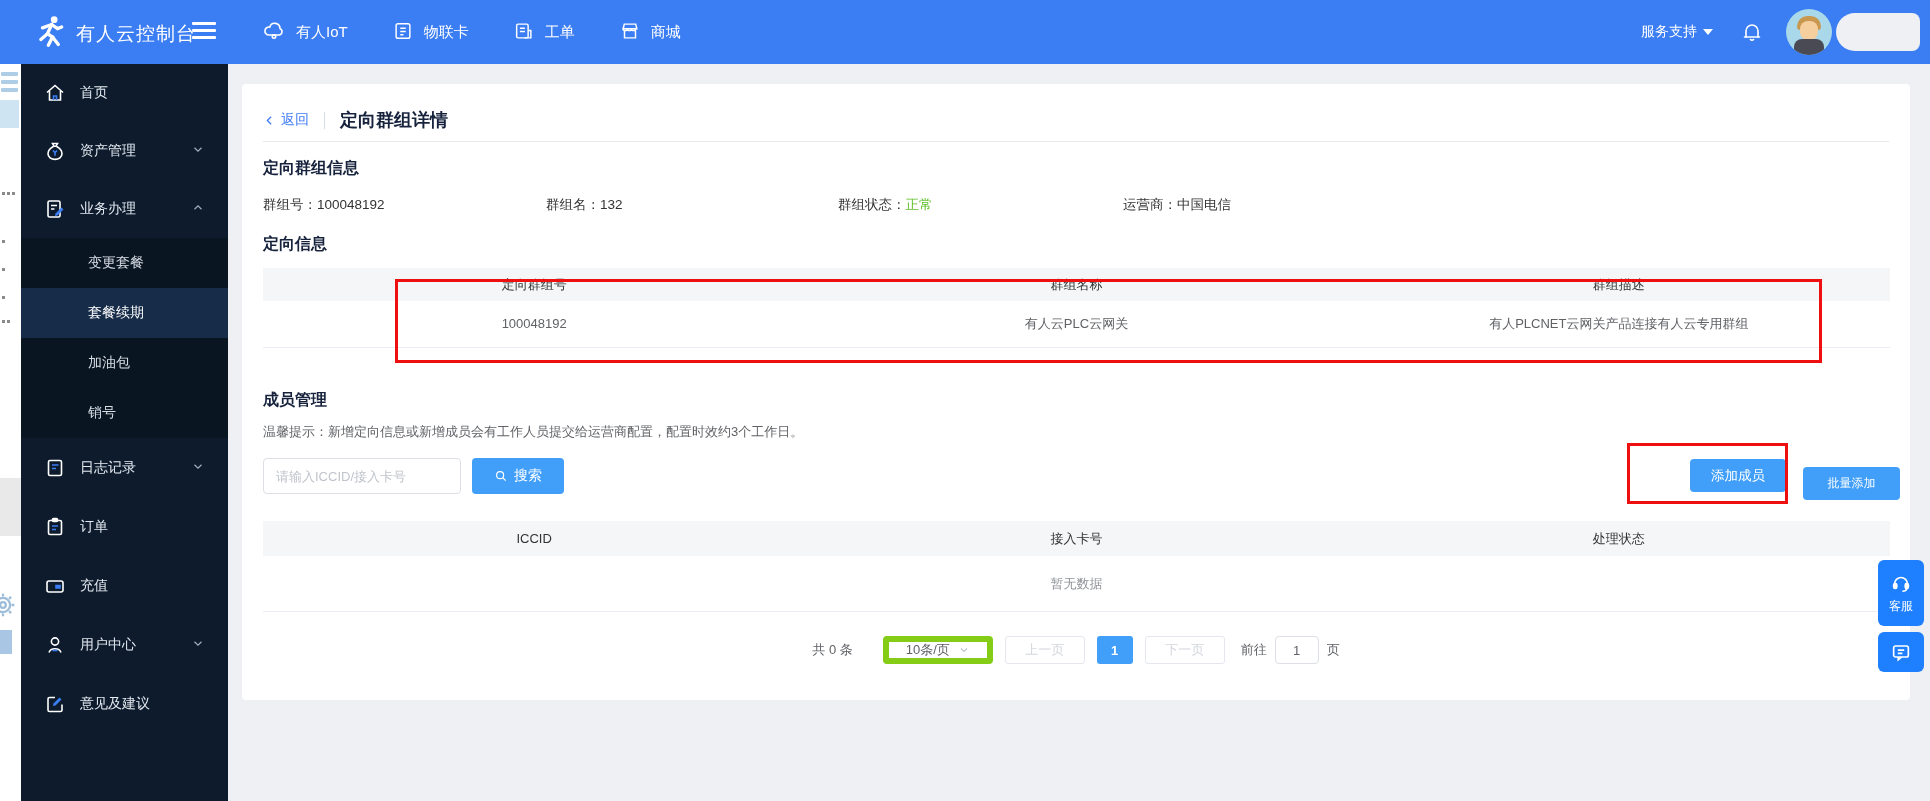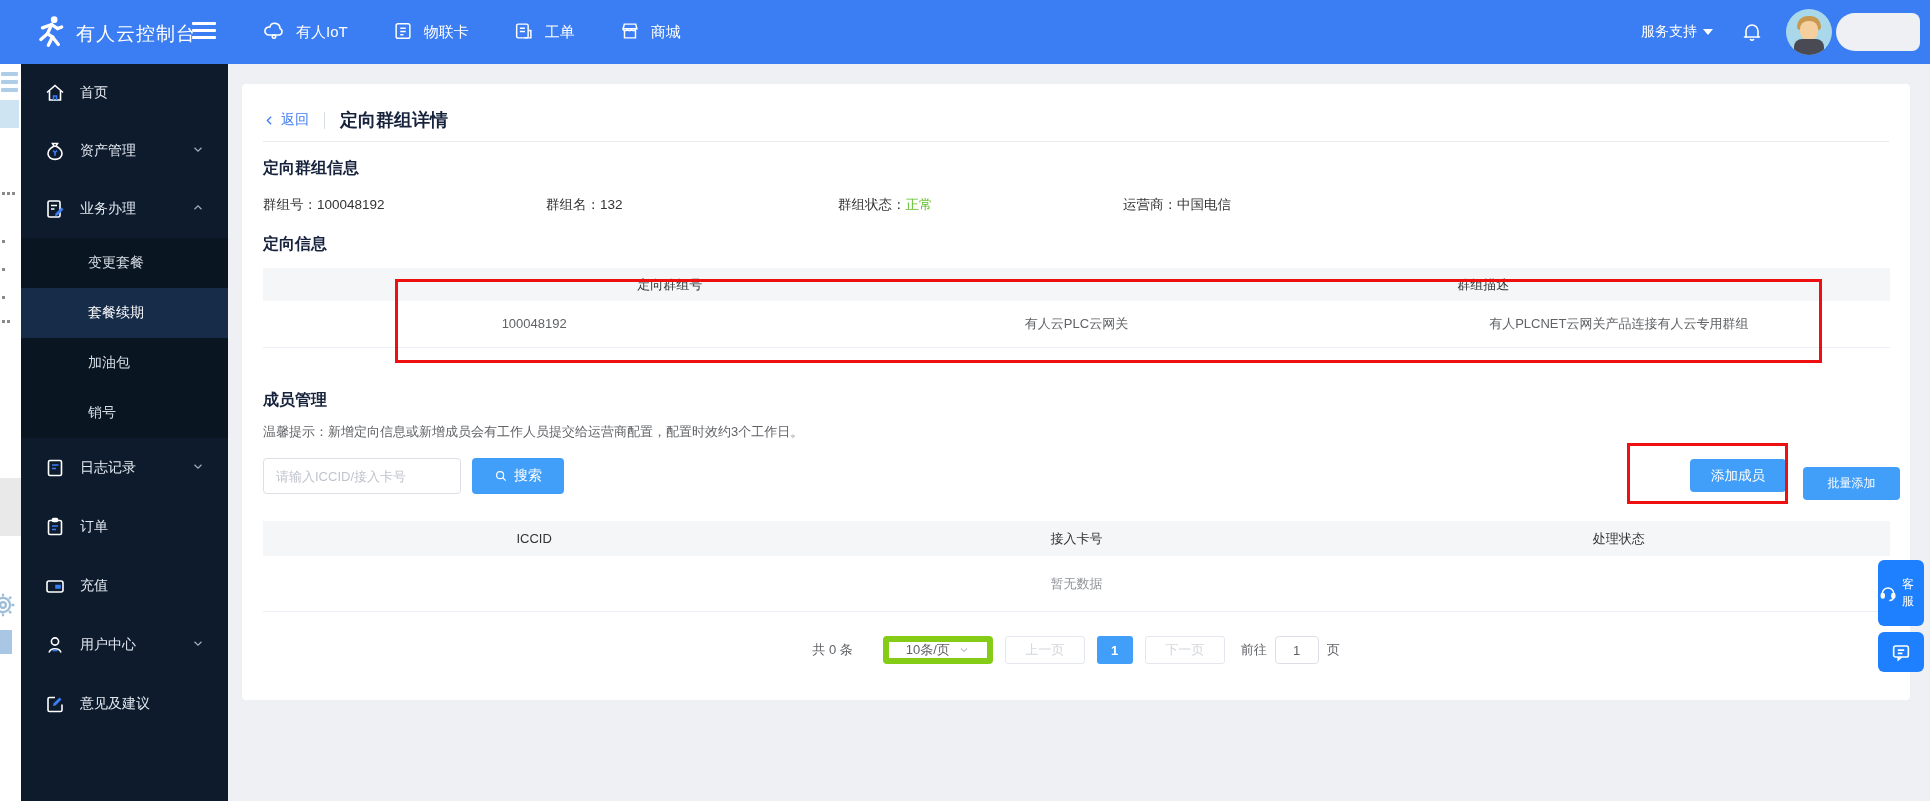--- a/index.html
+++ b/index.html
@@ -90,21 +90,21 @@
   .pager { position:absolute; left:0; top:551px; width:100%; height:30px; display:flex; align-items:center; justify-content:center; gap:12px; font-size:13px; color:#606266; }
   .pg-total { margin-right:18px; }
   .pg-select { width:110px; height:28px; border:6px solid #84cc16; border-radius:4px; display:flex; align-items:center; justify-content:center; gap:8px; color:#606266; cursor:pointer; background:#fff; }
   .pg-btn { width:80px; height:28px; border:1px solid #e4e7ed; border-radius:3px; background:#fff; color:#d3d6dc; display:flex; align-items:center; justify-content:center; cursor:not-allowed; }
   .pg-cur { width:36px; height:28px; background:#419ffa; color:#fff; border-radius:3px; display:flex; align-items:center; justify-content:center; font-weight:bold; cursor:pointer; }
   .pg-goto { display:flex; align-items:center; gap:8px; margin-left:4px; }
   .pg-input { width:44px; height:28px; border:1px solid #dcdfe6; border-radius:4px; text-align:center; font-size:13px; color:#606266; outline:none; font-family:inherit; }
 
   
   .cs { position:absolute; left:1878px; top:560px; width:46px; z-index:7; }
-  .cs-top { width:46px; height:66px; background:#1f80ff; border-radius:6px; display:flex; align-items:center; justify-content:center; gap:4px; color:#fff; font-size:12px; cursor:pointer; }
+  .cs-top { width:46px; height:66px; background:#1f80ff; border-radius:6px; display:flex; flex-direction:column; align-items:center; justify-content:center; gap:4px; color:#fff; font-size:12px; cursor:pointer; }
   .cs-bottom { margin-top:6px; width:46px; height:40px; background:#1f80ff; border-radius:6px; display:flex; align-items:center; justify-content:center; cursor:pointer; }
 </style>
 </head>
 <body>
 
 <div class="screen">
 
   <div class="leftstrip">
     <div class="ls-bar" style="top:8px"></div>
     <div class="ls-bar" style="top:16px"></div>
@@ -352,20 +352,21 @@
       </div>
       <div class="info-field if-3">
         <span>运营商：</span><span class="val">中国电信</span>
       </div>
 
       <div class="sec-h sec2-h">定向信息</div>
 
       <div class="tbl tbl1">
         <div class="tbl-head">
           <div class="c">定向群组号</div>
+          <div class="c">群组名称</div>
           <div class="c">群组描述</div>
         </div>
         <div class="tbl-row">
           <div class="c">100048192</div>
           <div class="c">有人云PLC云网关</div>
           <div class="c">有人PLCNET云网关产品连接有人云专用群组</div>
         </div>
       </div>
 
       <div class="sec-h sec3-h">成员管理</div>

